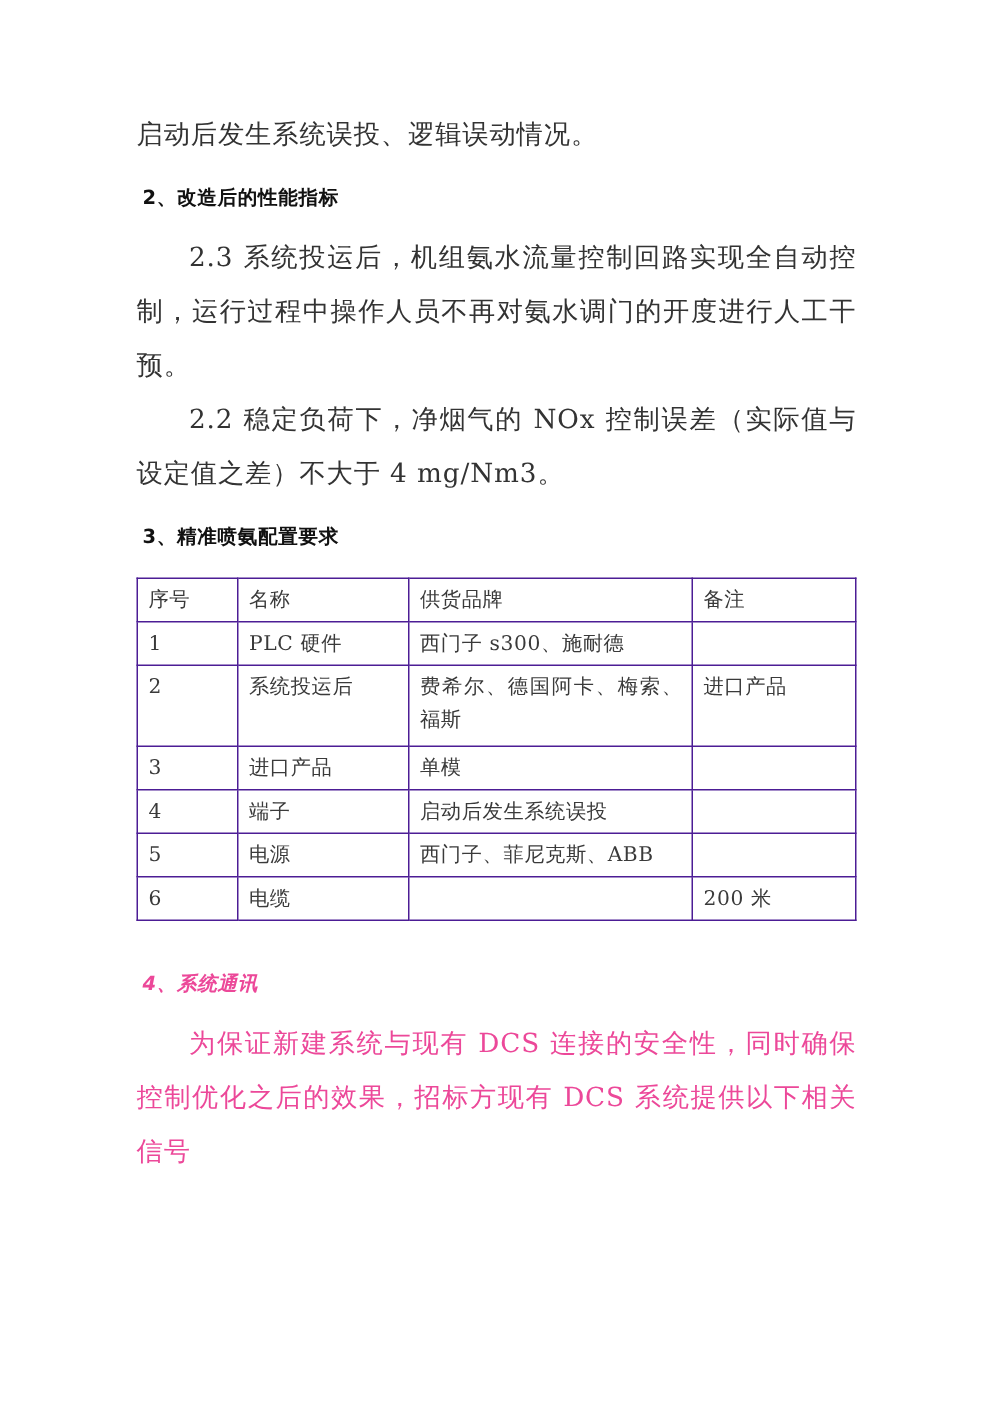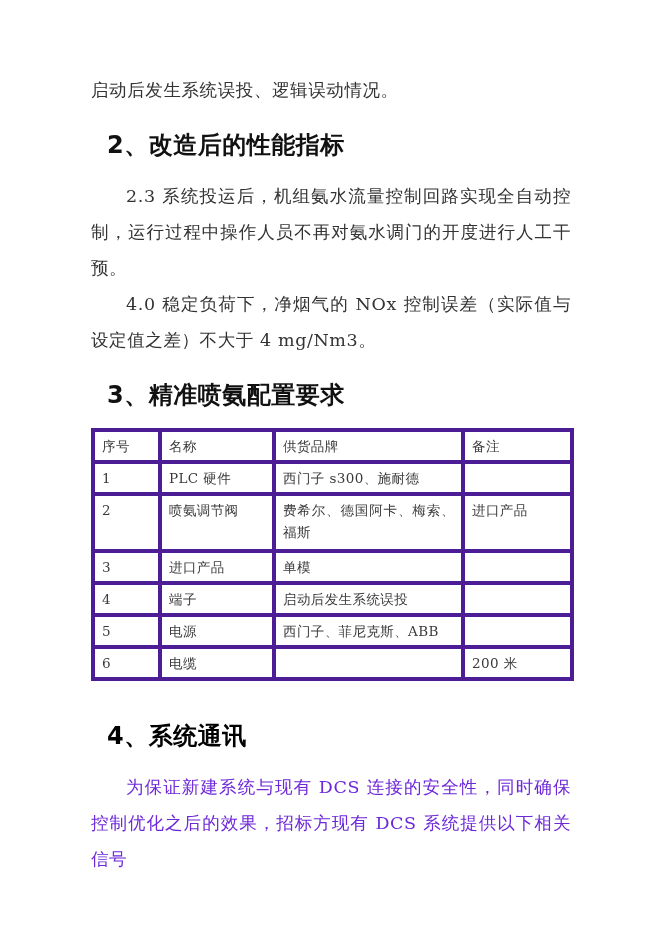--- a/index.html
+++ b/index.html
@@ -45,44 +45,44 @@
     color: #333333;
     white-space: pre-wrap;
     word-break: break-all;
   }
   .para.indent { text-indent: 2em; }
 
   
   .heading {
     font-family: "DejaVu Sans", "Liberation Sans", sans-serif;
     font-weight: bold;
-    font-size: 24px;
+    font-size: 13px;
     line-height: 34px;
     letter-spacing: 0.5px;
     color: #111111;
-    margin: 16px;
+    margin: 4px;
   }
-  .heading.red { color: #000000; }
+  .heading.red { color: #ec4899; font-style: italic; }
 
-  .para.red { color: #6d28d9; }
+  .para.red { color: #ec4899; }
 
   .spacer-sm { height: 4px; }
   .spacer-lg { height: 22px; }
 
   
   table.cfg {
     border-collapse: collapse;
     width: 479px;
     margin-top: 9px;
     table-layout: fixed;
     font-size: 13.5px;
     color: #3a3a3a;
   }
   table.cfg td {
-    border: 4px solid #4c1d95;
+    border: 1px solid #4c1d95;
     padding: 3px 6px 3px 7px;
     vertical-align: top;
     line-height: 22px;
     letter-spacing: 0.4px;
     word-break: break-all;
   }
   table.cfg tr.r-std td { height: 21px; }
   table.cfg tr.r-tall td { height: 47px; }
   .c1 { width: 67px; }
   .c2 { width: 114px; }
@@ -103,21 +103,21 @@
 
     <p class="para">启动后发生系统误投、逻辑误动情况。</p>
 
     <div class="spacer-sm"></div>
 
     <h2 class="heading">2、改造后的性能指标</h2>
 
 
     <p class="para indent">2.3 系统投运后，机组氨水流量控制回路实现全自动控制，运行过程中操作人员不再对氨水调门的开度进行人工干预。</p>
 
-    <p class="para indent">4.0 稳定负荷下，净烟气的 NOx 控制误差（实际值与设定值之差）不大于 4 mg/Nm3。</p>
+    <p class="para indent">2.2 稳定负荷下，净烟气的 NOx 控制误差（实际值与设定值之差）不大于 4 mg/Nm3。</p>
 
 
     <div class="spacer-sm"></div>
 
     <h2 class="heading">3、精准喷氨配置要求</h2>
 
     <table class="cfg">
       <colgroup>
         <col class="c1">
           <col class="c2">
@@ -134,21 +134,21 @@
 
         <tr class="r-std">
           <td>1</td>
           <td>PLC 硬件</td>
           <td>西门子 s300、施耐德</td>
           <td></td>
         </tr>
 
         <tr class="r-tall">
           <td>2</td>
-          <td>喷氨调节阀</td>
+          <td>系统投运后</td>
           <td class="cell-just">费希尔、德国阿卡、梅索、福斯</td>
           <td>进口产品</td>
         </tr>
 
         <tr class="r-std">
           <td>3</td>
           <td>进口产品</td>
           <td>单模</td>
           <td></td>
         </tr>

